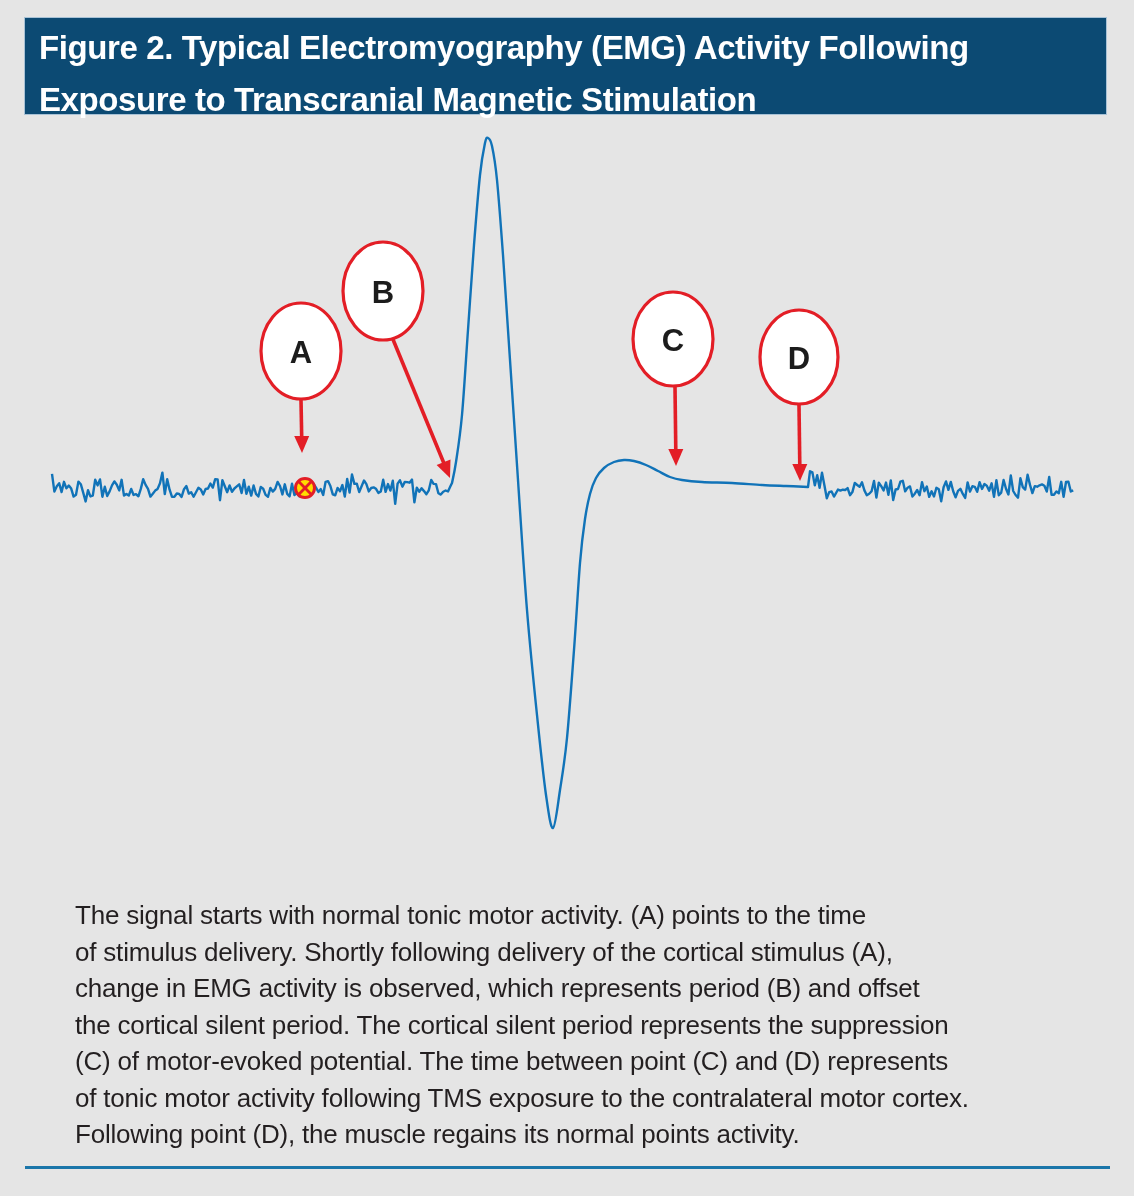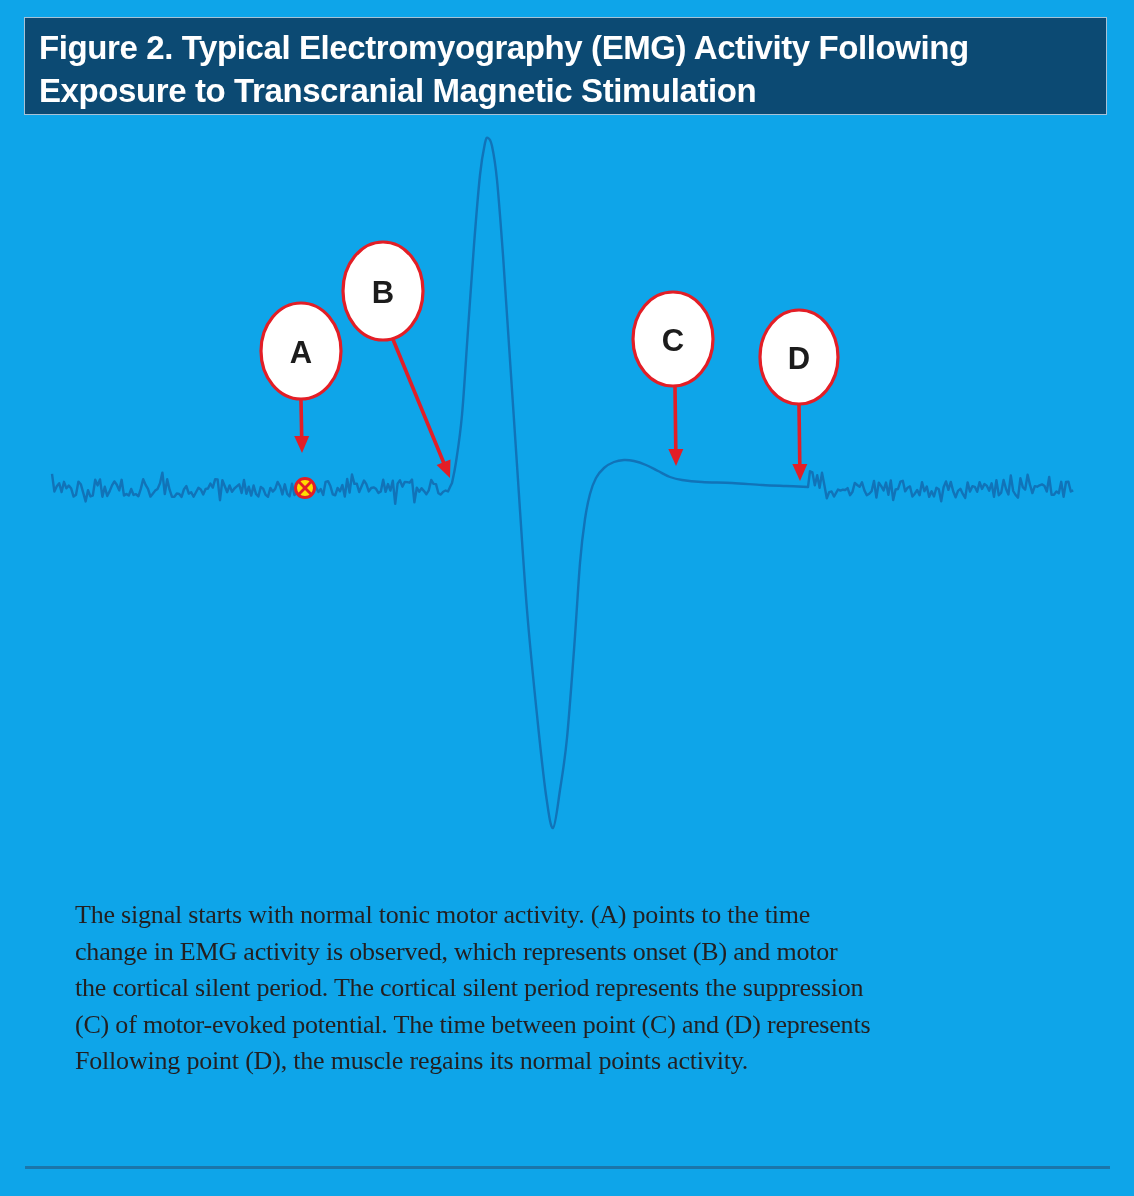--- a/index.html
+++ b/index.html
@@ -1,49 +1,49 @@
 <!DOCTYPE html>
 <html><head>
 <meta charset="utf-8">
 <style>
   html,body{margin:0;padding:0;background:#ffffff;}
   .page{
-    position:relative;width:1134px;height:1196px;background:#0ea5e9;
+    position:relative;width:1134px;height:1196px;background:#e5e5e5;
     overflow:hidden;font-family:"Liberation Sans",sans-serif;
   }
   .title-bar{
     position:absolute;left:24px;top:17px;width:1083px;height:98px;
     box-sizing:border-box;border:1px solid #a8c2d6;
     padding:8px 14px 0 14px;
   }
   .title-line{
     color:#ffffff;font-weight:700;font-size:33px;line-height:43px;
     letter-spacing:-0.4px;white-space:nowrap;
   }
   #chart{
     position:absolute;left:0;top:0;width:1134px;height:1196px;
     pointer-events:none;
   }
   .caption{
     position:absolute;left:75px;top:897px;width:1010px;
-    color:#231f20;font-size:26px;line-height:36.5px;letter-spacing:-0.2px;font-family:Liberation Serif, serif;
+    color:#231f20;font-size:26px;line-height:36.5px;letter-spacing:-0.2px;
   }
   .caption div{white-space:nowrap;}
   .bottom-rule{
     position:absolute;left:25px;top:1166px;width:1085px;height:3px;
   }
 </style>
 </head>
 <body>
 
 <div class="page">
 
   <div class="title-bar" style="background: rgb(12, 74, 115);">
     <div class="title-line" style="color: rgb(255, 255, 255);">Figure 2. Typical Electromyography (EMG) Activity Following</div>
-    <div class="title-line" style="color: rgb(255, 255, 255);">Exposure to Transcranial Magnetic Stimulation</div>
+    <div class="title-line" style="color: rgb(255, 255, 255); margin-top: 9px;">Exposure to Transcranial Magnetic Stimulation</div>
   </div>
 
   <svg id="chart" viewBox="0 0 1134 1196" xmlns="http://www.w3.org/2000/svg">
       <path d="M52.0 473.8L54.4 491.6L56.8 486.3L59.2 483.3L61.6 492.1L64.0 481.8L66.4 488.3L68.8 485.6L71.2 488.6L73.6 496.6L76.0 494.8L78.4 481.6L80.8 484.2L83.2 492.7L85.6 501.4L88.0 490.2L90.4 496.4L92.8 495.6L95.2 479.7L97.6 485.4L100.0 479.4L102.4 496.7L104.8 486.7L107.2 496.0L109.6 491.4L112.0 485.4L114.4 481.4L116.8 484.8L119.2 490.4L121.6 479.8L124.0 495.6L126.4 493.9L128.8 495.6L131.2 489.0L133.6 495.0L136.0 494.1L138.4 496.3L140.8 488.9L143.2 479.1L145.6 484.9L148.0 488.9L150.4 496.6L152.8 493.8L155.2 490.6L157.6 488.9L160.0 483.3L162.4 472.6L164.8 494.0L167.2 479.3L169.6 489.7L172.0 496.9L174.4 496.8L176.8 493.5L179.2 493.9L181.6 496.9L184.0 489.2L186.4 486.1L188.8 493.6L191.2 492.2L193.6 496.8L196.0 492.3L198.4 487.8L200.8 489.5L203.2 494.4L205.6 489.0L208.0 488.5L210.4 483.5L212.8 487.6L215.2 479.1L217.6 479.4L220.0 500.2L222.4 480.1L224.8 486.3L227.2 492.2L229.6 485.5L232.0 491.8L234.4 488.5L236.8 486.4L239.2 484.3L241.6 493.0L244.0 480.0L246.4 493.9L248.8 486.7L251.2 495.6L253.6 485.5L256.0 493.9L258.4 496.5L260.8 486.9L263.2 488.7L265.6 494.9L268.0 496.7L270.4 487.9L272.8 491.6L275.2 488.9L277.6 481.9L280.0 486.0L282.4 494.4L284.8 484.3L287.2 493.9L289.6 496.4L292.0 483.7L294.4 495.1L296.8 493.1L299.2 496.3L301.6 496.6L304.0 488.7L306.4 491.8L308.8 490.2L311.2 490.2L313.6 483.9L316.0 487.7L318.4 492.0L320.8 489.1L323.2 495.0L325.6 481.8L328.0 481.1L330.4 486.1L332.8 494.4L335.2 495.3L337.6 487.9L340.0 491.2L342.4 485.0L344.8 496.5L347.2 479.0L349.6 492.5L352.0 474.5L354.4 483.9L356.8 483.7L359.2 492.0L361.6 486.3L364.0 480.5L366.4 484.2L368.8 491.4L371.2 488.0L373.6 487.4L376.0 488.8L378.4 492.9L380.8 491.5L383.2 479.7L385.6 491.9L388.0 484.1L390.4 490.6L392.8 480.7L395.2 503.8L397.6 483.6L400.0 480.3L402.4 486.7L404.8 481.9L407.2 482.1L409.6 482.7L412.0 479.6L414.4 502.3L416.8 487.7L419.2 491.7L421.6 488.3L424.0 491.1L426.4 494.2L428.8 490.3L431.2 480.0L433.6 483.9L436.0 484.1L438.4 493.3L440.8 494.6L443.2 491.7L445.6 490.5L448.0 491.4L450.4 486.3L452 483C452.7 479.5 454.3 473.3 456 462C457.7 450.7 460.0 437.0 462 415C464.0 393.0 466.0 358.3 468 330C470.0 301.7 472.0 270.8 474 245C476.0 219.2 478.2 192.0 480 175C481.8 158.0 483.7 149.2 485 143C486.3 136.8 486.8 137.5 488 138C489.2 138.5 490.5 139.0 492 146C493.5 153.0 495.2 161.8 497 180C498.8 198.2 500.8 225.0 503 255C505.2 285.0 507.5 322.5 510 360C512.5 397.5 515.2 438.3 518 480C520.8 521.7 523.8 570.8 527 610C530.2 649.2 533.8 684.2 537 715C540.2 745.8 543.3 776.2 546 795C548.7 813.8 550.7 828.8 553 828C555.3 827.2 557.7 805.0 560 790C562.3 775.0 564.7 761.3 567 738C569.3 714.7 571.8 679.2 574 650C576.2 620.8 578.2 584.8 580 563C581.8 541.2 583.3 530.5 585 519C586.7 507.5 588.2 500.8 590 494C591.8 487.2 593.7 482.3 596 478C598.3 473.7 601.0 470.7 604 468C607.0 465.3 610.7 463.3 614 462C617.3 460.7 620.7 460.2 624 460C627.3 459.8 630.3 460.2 634 461C637.7 461.8 642.0 463.3 646 465C650.0 466.7 654.0 469.0 658 471C662.0 473.0 666.0 475.5 670 477C674.0 478.5 676.7 479.2 682 480C687.3 480.8 693.7 481.5 702 482C710.3 482.5 722.0 482.5 732 483C742.0 483.5 753.0 484.5 762 485C771.0 485.5 778.3 485.7 786 486C793.7 486.3 804.3 486.8 808 487L810.0 471.2L812.4 472.4L814.8 485.4L817.2 475.2L819.6 487.7L822.0 472.7L824.4 485.3L826.8 498.2L829.2 492.1L831.6 491.5L834.0 496.6L838.0 489.5L840.4 490.6L842.8 489.7L845.2 490.0L847.6 488.1L850.0 495.2L852.4 492.1L854.8 482.9L857.2 485.0L859.6 486.8L862.0 482.3L864.4 490.4L866.8 495.2L869.2 493.8L871.6 491.2L874.0 481.0L876.4 497.6L878.8 482.6L881.2 486.2L883.6 490.4L886.0 482.6L888.4 494.8L890.8 480.5L893.2 500.1L895.6 489.5L898.0 489.0L900.4 481.6L902.8 480.8L905.2 491.4L907.6 487.7L910.0 486.4L912.4 496.6L914.8 493.7L917.2 490.0L919.6 495.2L922.0 482.1L924.4 491.2L926.8 486.6L929.2 496.9L931.6 491.3L934.0 496.5L936.4 487.8L938.8 489.3L941.2 501.3L943.6 487.3L946.0 481.4L948.4 489.8L950.8 481.9L953.2 491.2L955.6 497.3L958.0 490.9L960.4 488.8L962.8 493.9L965.2 497.9L967.6 482.4L970.0 491.6L972.4 486.2L974.8 486.8L977.2 491.8L979.6 482.1L982.0 488.9L984.4 484.1L986.8 485.7L989.2 490.7L991.6 483.3L994.0 496.8L996.4 480.1L998.8 495.3L1001.2 492.6L1003.6 480.0L1006.0 488.8L1008.4 494.5L1010.8 475.5L1013.2 491.0L1015.6 495.0L1018.0 497.7L1020.4 478.3L1022.8 487.1L1025.2 489.6L1027.6 474.8L1030.0 484.9L1032.4 493.1L1034.8 486.1L1037.2 486.7L1039.6 485.3L1042.0 484.4L1044.4 485.7L1046.8 491.6L1049.2 477.0L1051.6 494.8L1054.0 494.7L1056.4 491.4L1058.8 493.3L1061.2 481.8L1063.6 496.9L1066.0 482.0L1068.4 481.7L1070.8 491.5L1073.2 490.4" fill="none" stroke="#1173b8" stroke-width="2.4" stroke-linejoin="round"></path>
       <circle cx="305" cy="488" r="9.5" fill="#ffdd00" stroke="#e31e26" stroke-width="3"></circle>
       <line x1="299.11" y1="482.11" x2="310.89" y2="493.89" stroke="#e31e26" stroke-width="2.8" stroke-linecap="round"></line>
       <line x1="299.11" y1="493.89" x2="310.89" y2="482.11" stroke="#e31e26" stroke-width="2.8" stroke-linecap="round"></line>
       <line x1="301" y1="400" x2="301.754760629681" y2="440.0023133730942" stroke="#e31e26" stroke-width="3.6"></line>
       <polygon points="302,453 294.2,436.1 309.2,435.9" fill="#e31e26"></polygon>
       <ellipse cx="301" cy="351" rx="40" ry="48" fill="#ffffff" stroke="#e31e26" stroke-width="3.2"></ellipse>
@@ -57,21 +57,23 @@
       <ellipse cx="673" cy="339" rx="40" ry="47" fill="#ffffff" stroke="#e31e26" stroke-width="3.2"></ellipse>
       <text x="673" y="340" text-anchor="middle" dominant-baseline="central" font-family="&quot;Liberation Sans&quot;, sans-serif" font-size="31" font-weight="700" fill="#1c1c1c">C</text>
       <line x1="799" y1="405" x2="799.8289621736863" y2="468.0011252001579" stroke="#e31e26" stroke-width="3.6"></line>
       <polygon points="800,481 792.3,464.1 807.3,463.9" fill="#e31e26"></polygon>
       <ellipse cx="799" cy="357" rx="39" ry="47" fill="#ffffff" stroke="#e31e26" stroke-width="3.2"></ellipse>
       <text x="799" y="358" text-anchor="middle" dominant-baseline="central" font-family="&quot;Liberation Sans&quot;, sans-serif" font-size="31" font-weight="700" fill="#1c1c1c">D</text>
     </svg>
 
   <div class="caption" style="color: rgb(35, 31, 32);">
     <div>The signal starts with normal tonic motor activity. (A) points to the time</div>
-    <div>change in EMG activity is observed, which represents onset (B) and motor</div>
+    <div>of stimulus delivery. Shortly following delivery of the cortical stimulus (A),</div>
+    <div>change in EMG activity is observed, which represents period (B) and offset</div>
     <div>the cortical silent period. The cortical silent period represents the suppression</div>
     <div>(C) of motor-evoked potential. The time between point (C) and (D) represents</div>
+    <div>of tonic motor activity following TMS exposure to the contralateral motor cortex.</div>
     <div>Following point (D), the muscle regains its normal points activity.</div>
   </div>
 
   <div class="bottom-rule" style="background: rgb(27, 118, 170);"></div>
 
 </div>
 
 </body></html>

